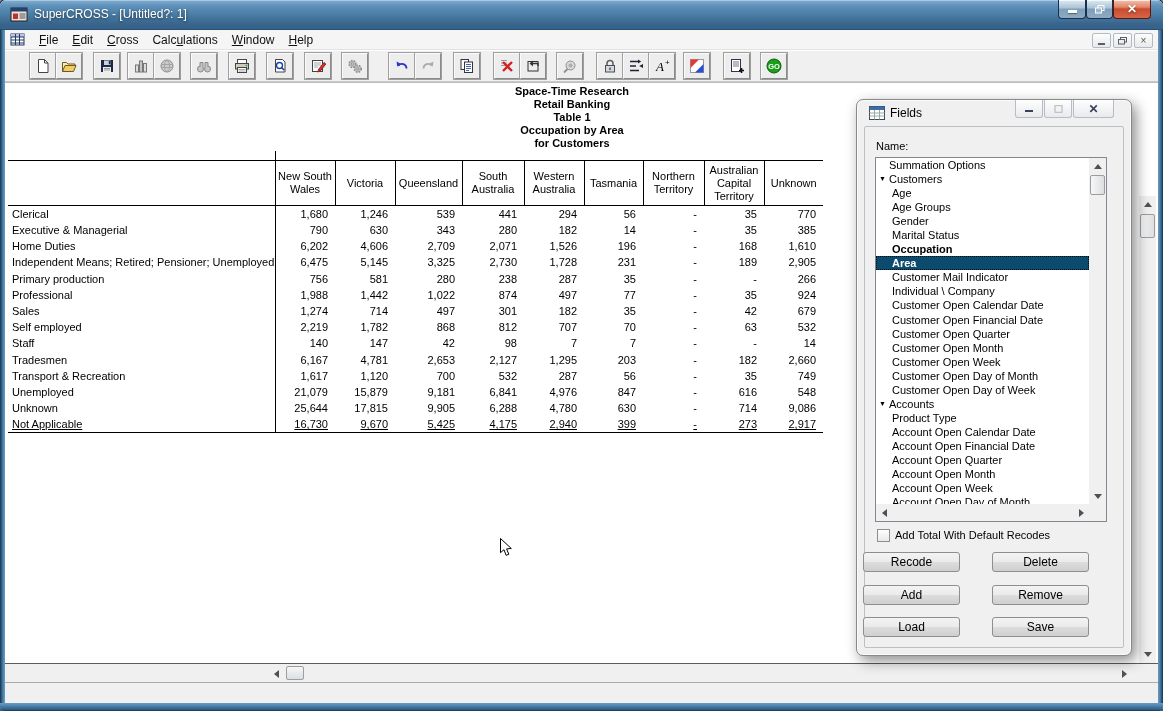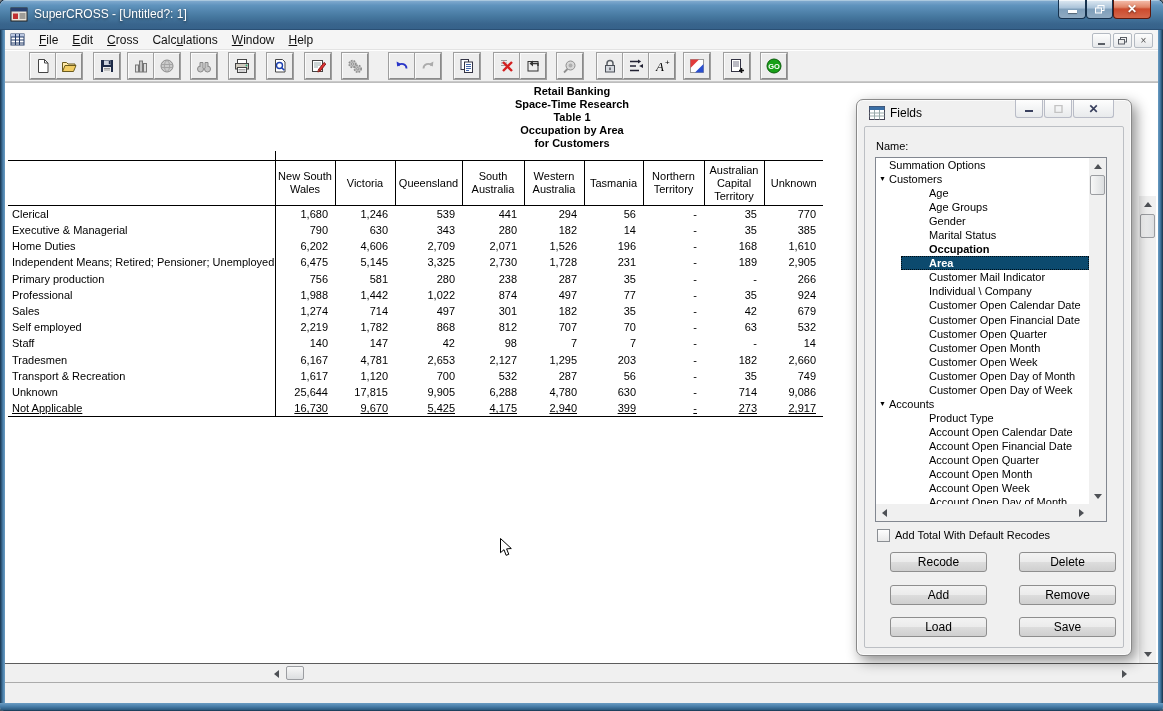--- a/index.html
+++ b/index.html
@@ -150,34 +150,34 @@
   .g-dx{ color:#39405e; font-size:12px; font-weight:bold; line-height:1; }
 
   .name-label{ position:absolute; left:19px; top:40px; font-size:11px; color:#000; }
   .listbox{
     position:absolute; left:18px; top:57px; width:232px; height:365px;
     background:#fff; border:1px solid #828790;
   }
   .fields-list{ position:absolute; left:0; top:0; width:213px; height:352px; overflow:hidden; }
   .fitem{ position:relative; height:14.05px; line-height:14px; font-size:11px; white-space:nowrap; color:#000; }
   .fitem.lvl1{ padding-left:13px; }
-  .fitem.lvl2{ padding-left:28px;margin-left:25px; }
+  .fitem.lvl2{ padding-left:16px; }
   .fitem.b{ font-weight:bold; }
   .fitem.sel{ background:#2d6edb; color:#fff; outline:1px dotted rgba(0,0,0,.85); outline-offset:-1px; }
   .fitem .tri{ position:absolute; left:3px; top:0; font-size:7px; color:#000; }
 
   .list-vsb{ position:absolute; right:0; top:0; width:17px; height:346px; background:#f0f0f0; }
   .list-hsb{ position:absolute; left:0; bottom:0; width:213px; height:17px; background:#f0f0f0; }
   .list-corner{ position:absolute; right:0; bottom:0; width:17px; height:17px; background:#f0f0f0; }
 
   .dlg-check{ position:absolute; left:20px; top:429px; width:13px; height:13px;
     background:linear-gradient(180deg,#fefefe,#e9e9e9); border:1px solid #8b8f94; }
   .dlg-check-label{ position:absolute; left:38px; top:429px; font-size:11px; color:#000; }
   .dlg-buttons{
-    position:absolute; left:33px; top:452px;
+    position:absolute; left:6px; top:452px;
     display:grid; grid-template-columns:97px 97px; column-gap:32px; row-gap:12.5px;
   }
   .dlgbtn{
     height:20px; font-family:"Liberation Sans",sans-serif; font-size:12px; color:#000;
     border:1px solid #8e8e8e; border-radius:3px;
     background:linear-gradient(180deg,#f3f3f3 0%,#ebebeb 49%,#dddddd 50%,#cfcfcf 100%);
   }
 
   .cursor{ position:absolute; left:499px; top:537px; pointer-events:none; }
 </style>
@@ -390,22 +390,22 @@
     <span class="tbtn" style="left:756px">
         <svg width="18" height="18">
           <circle cx="9" cy="9" r="7" fill="#18a018" stroke="#0a5c0a"></circle>
           <text x="9" y="11.8" text-anchor="middle" font-size="7.5" font-weight="bold" fill="#fff" font-family="Liberation Sans,sans-serif">GO</text>
         </svg>
       </span>
   </div>
 
   <div class="docarea">
     <div class="table-titles" id="table-titles">
+        <div>Space-Time Research</div>
         <div>Retail Banking</div>
-        <div>Space-Time Research</div>
         <div>Table 1</div>
         <div>Occupation by Area</div>
         <div>for Customers</div>
       </div>
     <div class="tick275"></div>
     <table class="xtab">
       <colgroup>
         <col style="width:267px">
           <col style="width:60px">
           <col style="width:60px">
@@ -556,20 +556,32 @@
             <td class="lab">Transport &amp; Recreation</td>
             <td class="num first">1,617</td>
             <td class="num">1,120</td>
             <td class="num">700</td>
             <td class="num">532</td>
             <td class="num">287</td>
             <td class="num">56</td>
             <td class="num">-</td>
             <td class="num">35</td>
             <td class="num">749</td>
+          </tr>
+          <tr>
+            <td class="lab">Unemployed</td>
+            <td class="num first">21,079</td>
+            <td class="num">15,879</td>
+            <td class="num">9,181</td>
+            <td class="num">6,841</td>
+            <td class="num">4,976</td>
+            <td class="num">847</td>
+            <td class="num">-</td>
+            <td class="num">616</td>
+            <td class="num">548</td>
           </tr>
           <tr>
             <td class="lab">Unknown</td>
             <td class="num first">25,644</td>
             <td class="num">17,815</td>
             <td class="num">9,905</td>
             <td class="num">6,288</td>
             <td class="num">4,780</td>
             <td class="num">630</td>
             <td class="num">-</td>

